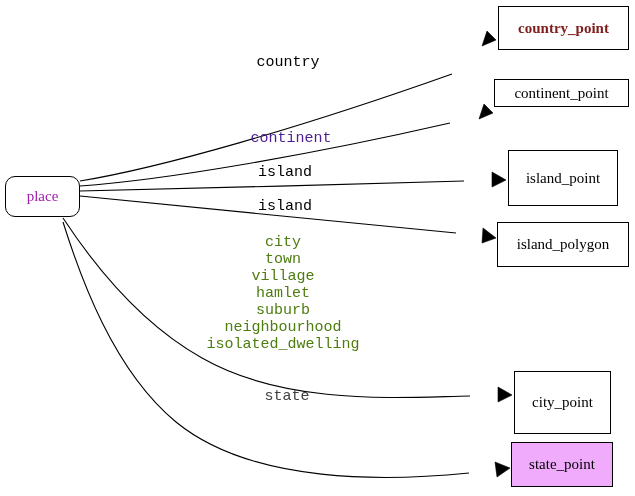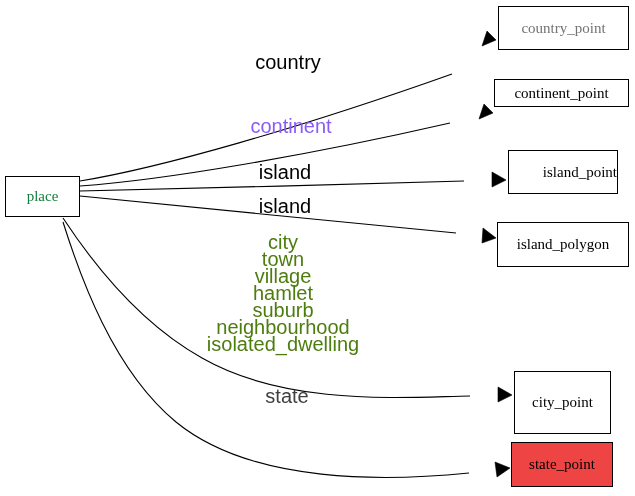--- a/index.html
+++ b/index.html
@@ -33,22 +33,22 @@
     align-items: center;
     justify-content: center;
     font-family: "Liberation Serif", serif;
     font-size: 15px;
     color: #000000;
     line-height: 1;
     white-space: nowrap;
   }
   .edge-label {
     position: absolute;
-    font-family: Liberation Sans, sans-serif;
-    font-size: 20px;
+    font-family: Liberation Mono, monospace;
+    font-size: 15px;
     color: #000000;
     text-align: center;
     line-height: 17px;
     white-space: pre;
     transform: translate(-50%, 0);
   }
 </style>
 </head>
 <body>
 
@@ -64,48 +64,48 @@
         <polygon points="506,180 492,187 492,172" fill="#000000" stroke="#000000" stroke-width="0.6"></polygon>
         <path d="M80,196 C170,204 355,224 456,233" fill="none" stroke="#000000" stroke-width="1.1"></path>
         <polygon points="496,238 482,243 483,228" fill="#000000" stroke="#000000" stroke-width="0.6"></polygon>
         <path d="M63,218 C88,256 136,321 202,358 288,407 404,397 470,396" fill="none" stroke="#000000" stroke-width="1.1"></path>
         <polygon points="512,395 498,402 498,387" fill="#000000" stroke="#000000" stroke-width="0.6"></polygon>
         <path d="M63,222 C80,276 113,370 176,422 253,485 389,481 469,473" fill="none" stroke="#000000" stroke-width="1.1"></path>
         <polygon points="510,468 497,477 495,462" fill="#000000" stroke="#000000" stroke-width="0.6"></polygon>
       </g>
   </svg>
 
-  <div class="node" style="left: 5px; top: 176px; width: 75px; height: 41px; border-color: rgb(0, 0, 0); background: rgb(255, 255, 255); color: #15803d;">
+  <div class="node" style="left: 5px; top: 176px; width: 75px; height: 41px; border-color: rgb(0, 0, 0); background: rgb(255, 255, 255); color: #a21caf; border-radius: 10px;">
     <span>place</span>
   </div>
 
   <div id="target-nodes">
       <div class="node" style="left: 498px; top: 6px; width: 131px; height: 44px; border-color: rgb(0, 0, 0); background: rgb(255, 255, 255);">
-        <span style="color: #737373;">country_point</span>
+        <span style="color: #7f1d1d; font-weight: bold;">country_point</span>
       </div>
       <div class="node" style="left: 494px; top: 79px; width: 135px; height: 28px; border-color: rgb(0, 0, 0); background: rgb(255, 255, 255);">
         <span style="color: rgb(0, 0, 0);">continent_point</span>
       </div>
-      <div class="node" style="left: 508px; top: 150px; width: 110px; height: 44px; border-color: rgb(0, 0, 0); background: rgb(255, 255, 255); justify-content: flex-end;">
+      <div class="node" style="left: 508px; top: 150px; width: 110px; height: 56px; border-color: rgb(0, 0, 0); background: rgb(255, 255, 255);">
         <span style="color: rgb(0, 0, 0);">island_point</span>
       </div>
       <div class="node" style="left: 497px; top: 222px; width: 132px; height: 45px; border-color: rgb(0, 0, 0); background: rgb(255, 255, 255);">
         <span style="color: rgb(0, 0, 0);">island_polygon</span>
       </div>
       <div class="node" style="left: 514px; top: 371px; width: 97px; height: 63px; border-color: rgb(0, 0, 0); background: rgb(255, 255, 255);">
         <span style="color: rgb(0, 0, 0);">city_point</span>
       </div>
-      <div class="node" style="left: 511px; top: 442px; width: 102px; height: 45px; border-color: rgb(0, 0, 0); background: #ef4444;">
+      <div class="node" style="left: 511px; top: 442px; width: 102px; height: 45px; border-color: rgb(0, 0, 0); background: #f0abfc;">
         <span style="color: rgb(0, 0, 0);">state_point</span>
       </div>
     </div>
 
   <div id="edge-labels">
       <div class="edge-label" style="left: 288px; top: 54px; color: rgb(0, 0, 0);">country</div>
-      <div class="edge-label" style="left: 291px; top: 118px; color: #8b5cf6;">continent</div>
+      <div class="edge-label" style="left: 291px; top: 130px; color: #4c1d95;">continent</div>
       <div class="edge-label" style="left: 285px; top: 164px; color: rgb(0, 0, 0);">island</div>
       <div class="edge-label" style="left: 285px; top: 198px; color: rgb(0, 0, 0);">island</div>
       <div class="edge-label" style="left: 283px; top: 234px; color: #4d7c0f;">city
 town
 village
 hamlet
 suburb
 neighbourhood
 isolated_dwelling</div>
       <div class="edge-label" style="left: 287px; top: 388px; color: #404040;">state</div>

